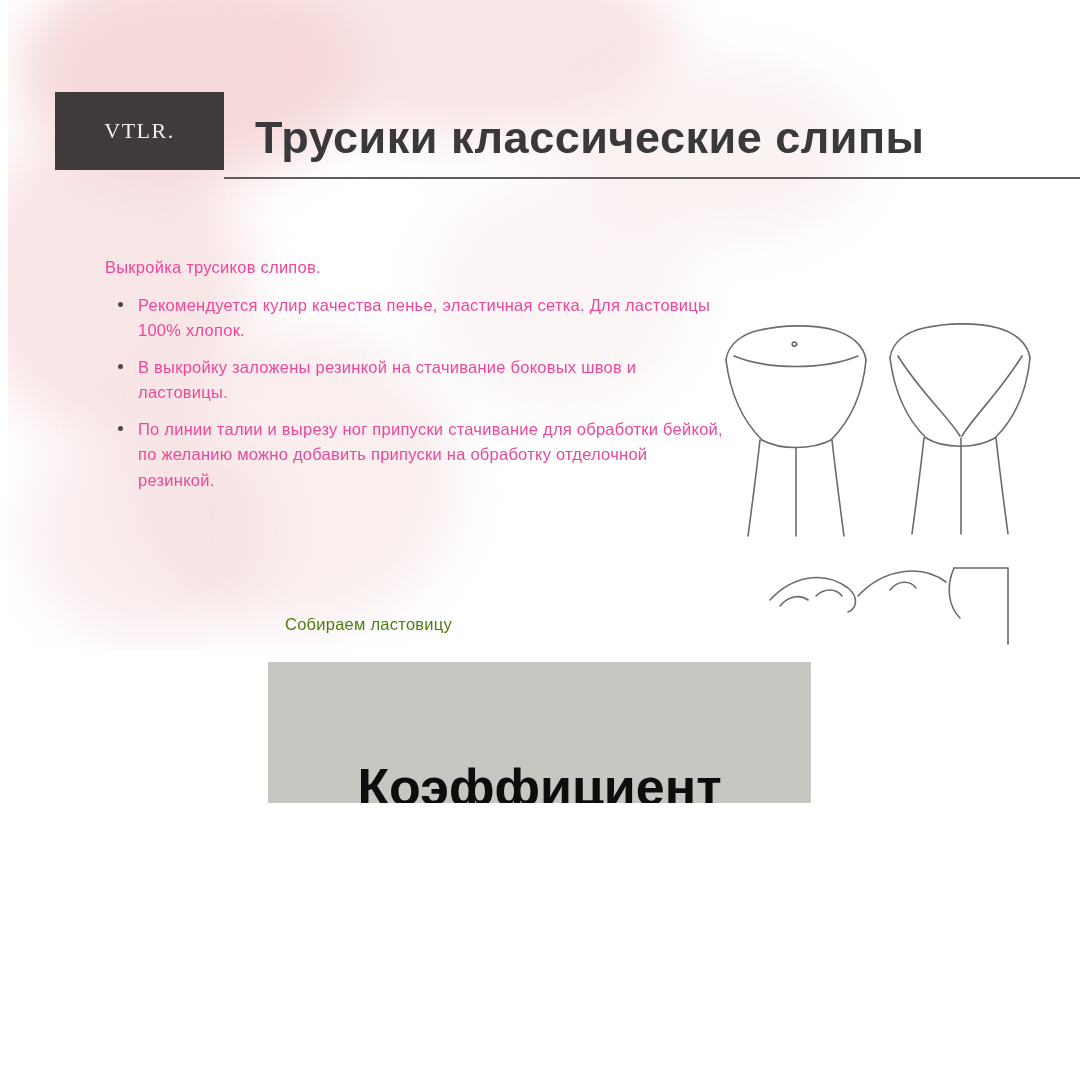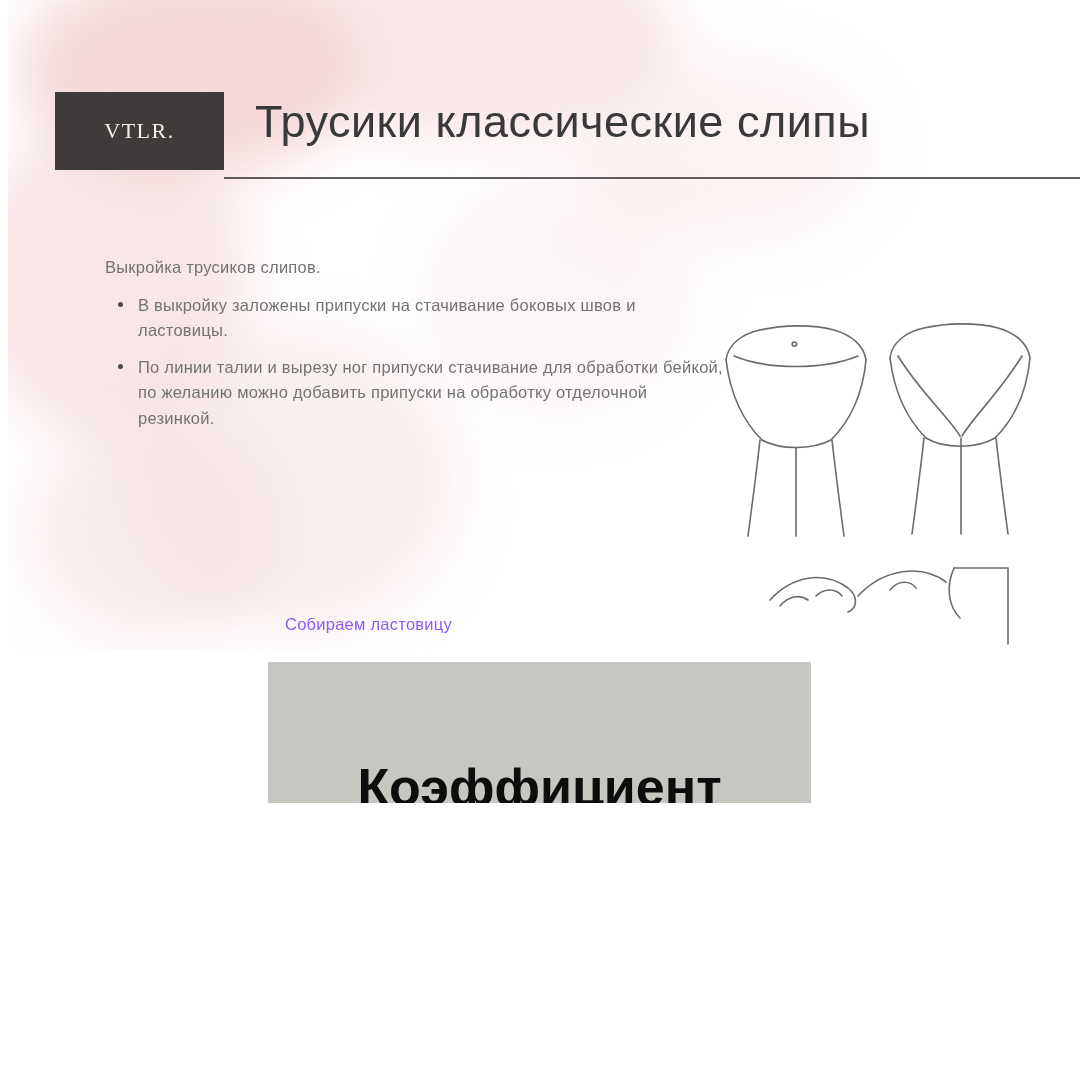--- a/index.html
+++ b/index.html
@@ -64,44 +64,44 @@
   }
   #logo-text {
     color: #f2efec;
     font-size: 22px;
     letter-spacing: 1.5px;
     font-family: "Liberation Serif", serif;
   }
   #header-title {
     position: absolute;
     left: 200px;
-    top: 4px;
+    top: 20px;
     font-size: 45px;
     color: #39383a;
     letter-spacing: 0.5px;
     white-space: nowrap;
     font-family: "Liberation Sans", sans-serif;
-    font-weight: 400;
+    font-weight: 700;
   }
   #header-rule {
     position: absolute;
     left: 169px;
     top: 85px;
     width: 864px;
     height: 2px;
     background: #5f5d5d;
   }
 
   
   #body-text {
     position: absolute;
     left: 97px;
     top: 255px;
     width: 620px;
-    color: #737373;
+    color: #ec4899;
     font-size: 16.5px;
     line-height: 1.55;
     letter-spacing: 0.25px;
   }
   #intro-line {
     margin: 0 0 12px 0;
   }
   ul.bullets {
     list-style: none;
     margin: 0;
@@ -124,21 +124,21 @@
   }
 
   
   #cut-line {
     position: absolute;
     left: 277px;
     top: 618px;
     width: 300px;
     height: 22px;
     overflow: hidden;
-    color: #8b5cf6;
+    color: #4d7c0f;
     font-size: 16.5px;
     letter-spacing: 0.25px;
   }
   #cut-line span { display: block; margin-top: -3px; }
 
   
   #drawings {
     position: absolute;
     left: 700px;
     top: 300px;
@@ -200,21 +200,22 @@
     <div id="logo-box">
       <span id="logo-text">VTLR.</span>
     </div>
     <div id="header-title">Трусики  классические слипы</div>
     <div id="header-rule"></div>
   </div>
 
   <div id="body-text">
     <p id="intro-line">Выкройка трусиков слипов.</p>
     <ul class="bullets">
-      <li>В выкройку заложены припуски  на стачивание боковых швов и ластовицы.</li>
+      <li>Рекомендуется кулир качества пенье, эластичная сетка. Для ластовицы 100% хлопок.</li>
+      <li>В выкройку заложены резинкой  на стачивание боковых швов и ластовицы.</li>
       <li>По линии талии и вырезу ног припуски стачивание для обработки  бейкой,  по  желанию  можно  добавить припуски на обработку отделочной резинкой.</li>
     </ul>
   </div>
 
   <div id="cut-line">
     <span>Собираем ластовицу</span>
   </div>
 
   <div id="drawings">
     <svg width="340" height="345" viewBox="0 0 340 345" fill="none" stroke="#6c6b6c" stroke-width="1.6" stroke-linecap="round" stroke-linejoin="round">

